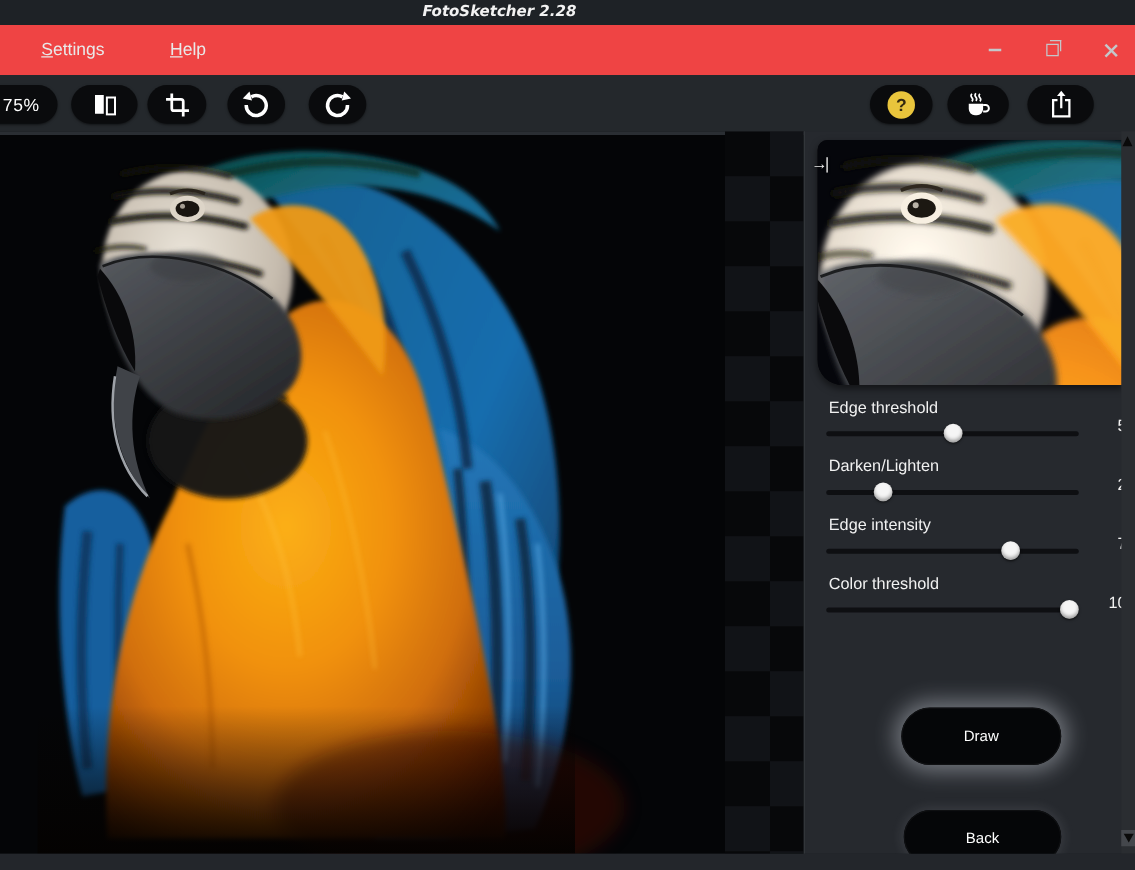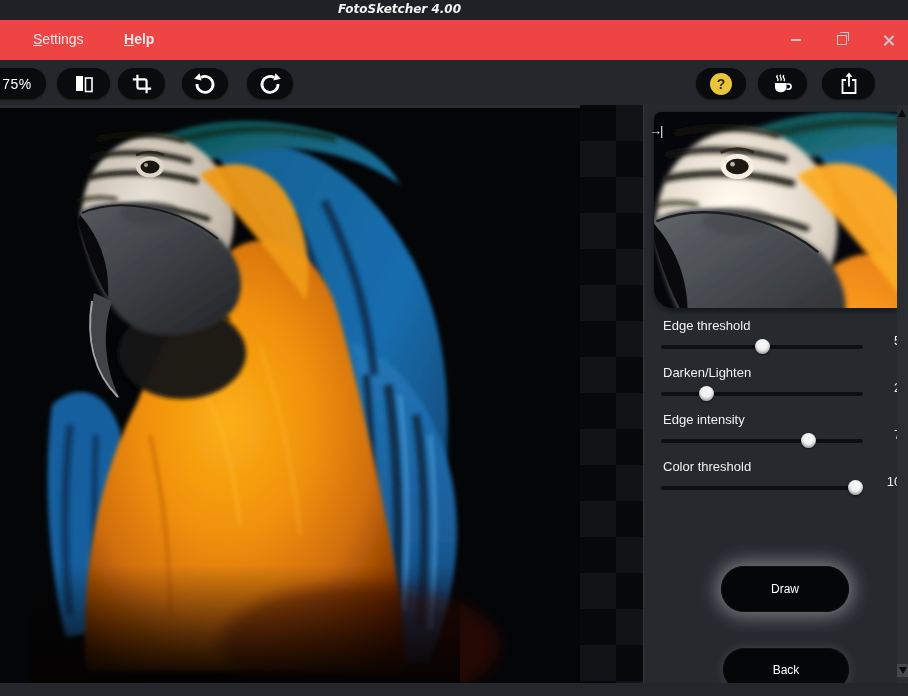--- a/index.html
+++ b/index.html
@@ -9,21 +9,21 @@
   
   .titlebar{position:absolute;left:0;top:0;width:908px;height:20px;background:#1e2226;}
   .title-text{position:absolute;left:338px;top:2px;color:#f2f2f2;font-size:12px;
               font-family:"DejaVu Sans",sans-serif;font-style:italic;font-weight:bold;}
   
   .menubar{position:absolute;left:0;top:20px;width:908px;height:40px;background:#ef4444;
            border-bottom:1px solid #0e0f11;}
   .menu-item{position:absolute;top:11px;color:#e9e9e9;font-size:14px;cursor:default;}
   .menu-item .accel{text-decoration:underline;}
   .menu-settings{left:33px;}
-  .menu-help{left:124px;font-weight:bold;}
+  .menu-help{left:136px;}
   .winctl{position:absolute;top:0;height:40px;width:34px;display:flex;align-items:center;justify-content:center;}
   .ctl-min{left:779px;}
   .ctl-max{left:825px;}
   .ctl-close{left:871px;}
   .min-bar{width:10px;height:2px;background:#c4c7ca;}
   .restore-box{position:relative;width:8px;height:8px;border:1px solid #c4c7ca;}
   .restore-box::before{content:"";position:absolute;left:2px;top:-4px;width:8px;height:8px;
      border-top:1px solid #c4c7ca;border-right:1px solid #c4c7ca;}
   .close-x{position:relative;width:11px;height:11px;}
   .close-x::before,.close-x::after{content:"";position:absolute;left:5px;top:-1px;width:1.6px;height:13px;background:#c4c7ca;}
@@ -87,21 +87,21 @@
   
   .bottombar{position:absolute;left:0;top:683px;width:908px;height:13px;background:#23262b;}
   .icon-svg{display:block;}
 </style>
 </head>
 <body>
 
 <div class="window">
 
   <div class="titlebar">
-    <span class="title-text">FotoSketcher 4.00</span>
+    <span class="title-text">FotoSketcher 2.28</span>
   </div>
 
   <div class="menubar">
     <span class="menu-item menu-settings"><span class="accel">S</span><span>ettings</span></span>
     <span class="menu-item menu-help"><span class="accel">H</span><span>elp</span></span>
     <span class="winctl ctl-min">
         <span class="min-bar"></span>
       </span>
     <span class="winctl ctl-max">
         <span class="restore-box"></span>

